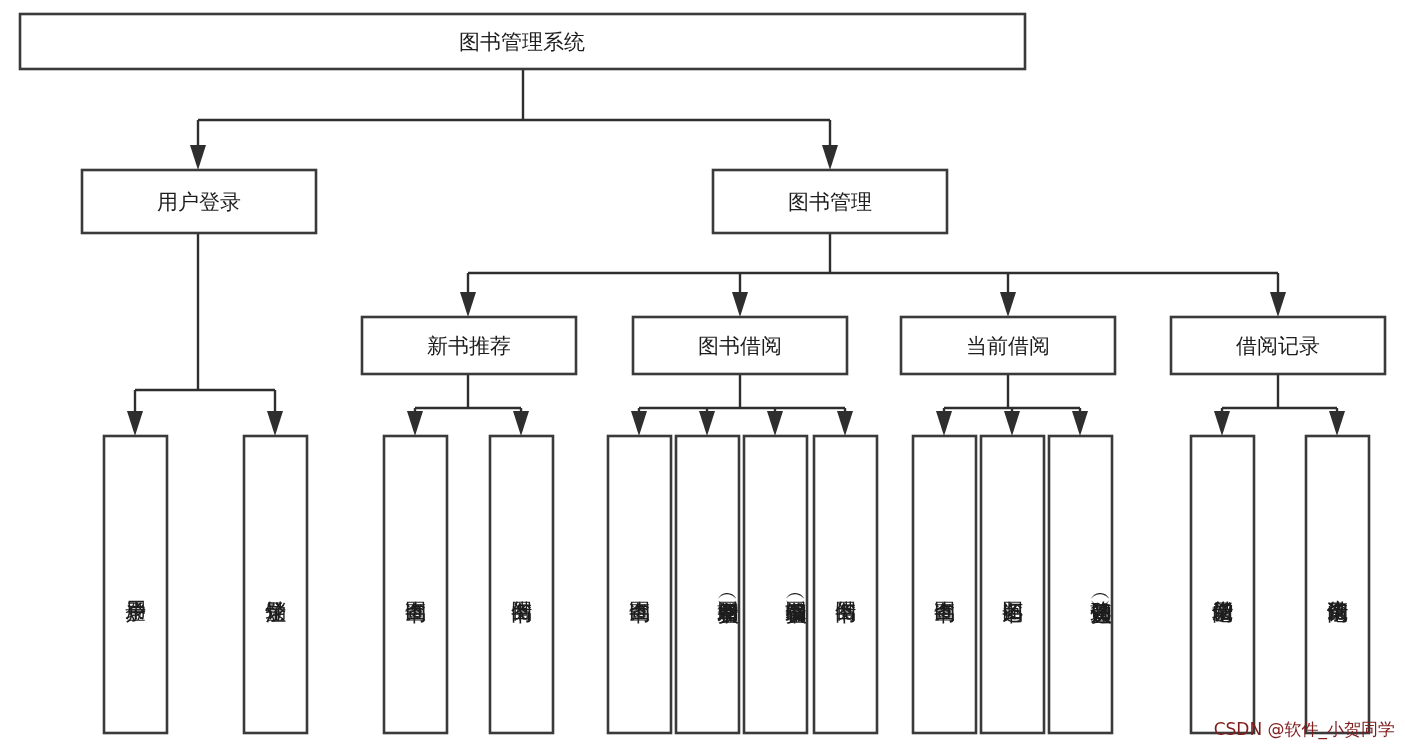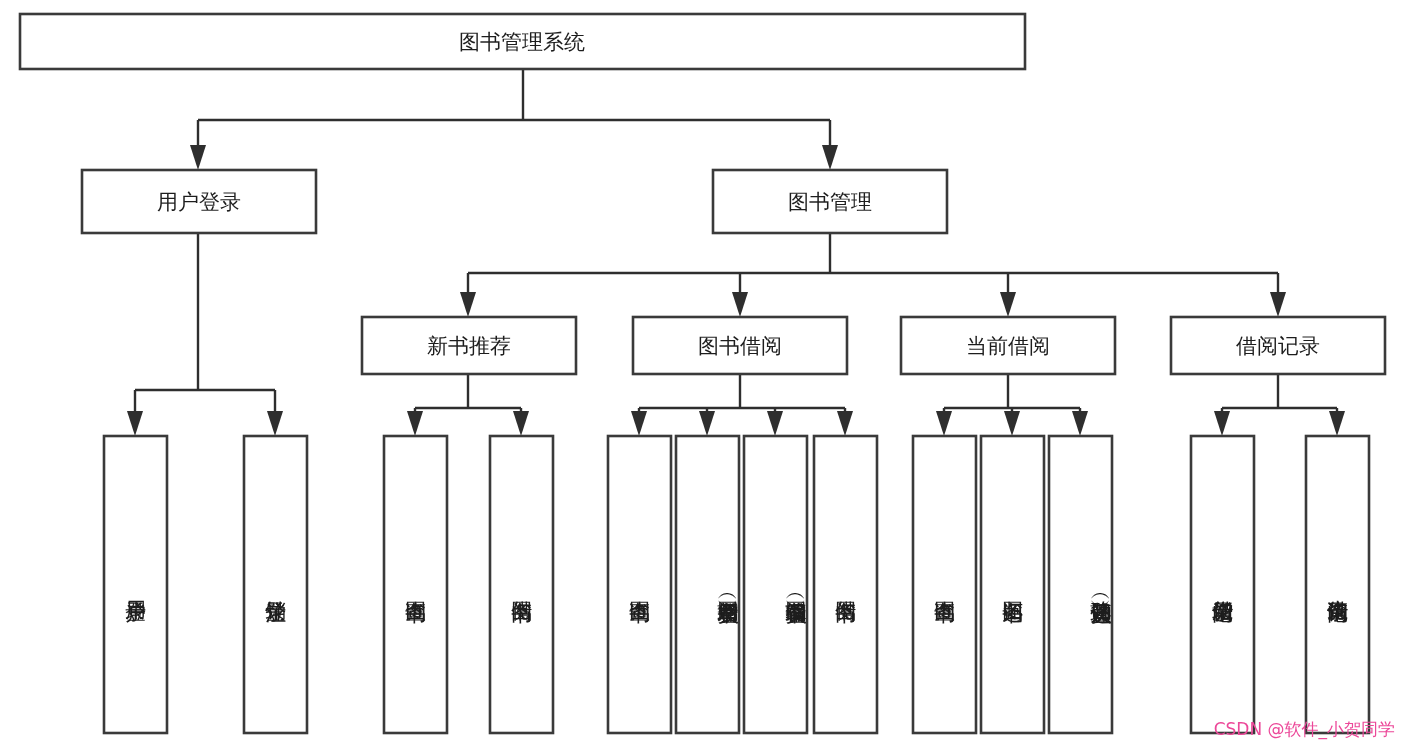--- a/index.html
+++ b/index.html
@@ -65,21 +65,21 @@
   }
   .vlabel.centered {
     align-items: center;
   }
   .watermark {
     position: absolute;
     right: 10px;
     bottom: 6px;
     font-family: "DejaVu Sans", "Liberation Sans", sans-serif;
     font-size: 17px;
-    color: #ec4899;
+    color: #7f1d1d;
     white-space: nowrap;
   }
 </style>
 </head>
 <body>
 
 <div id="diagram-root">
 
   <svg class="diagram-canvas" viewBox="0 0 1405 747">
 

